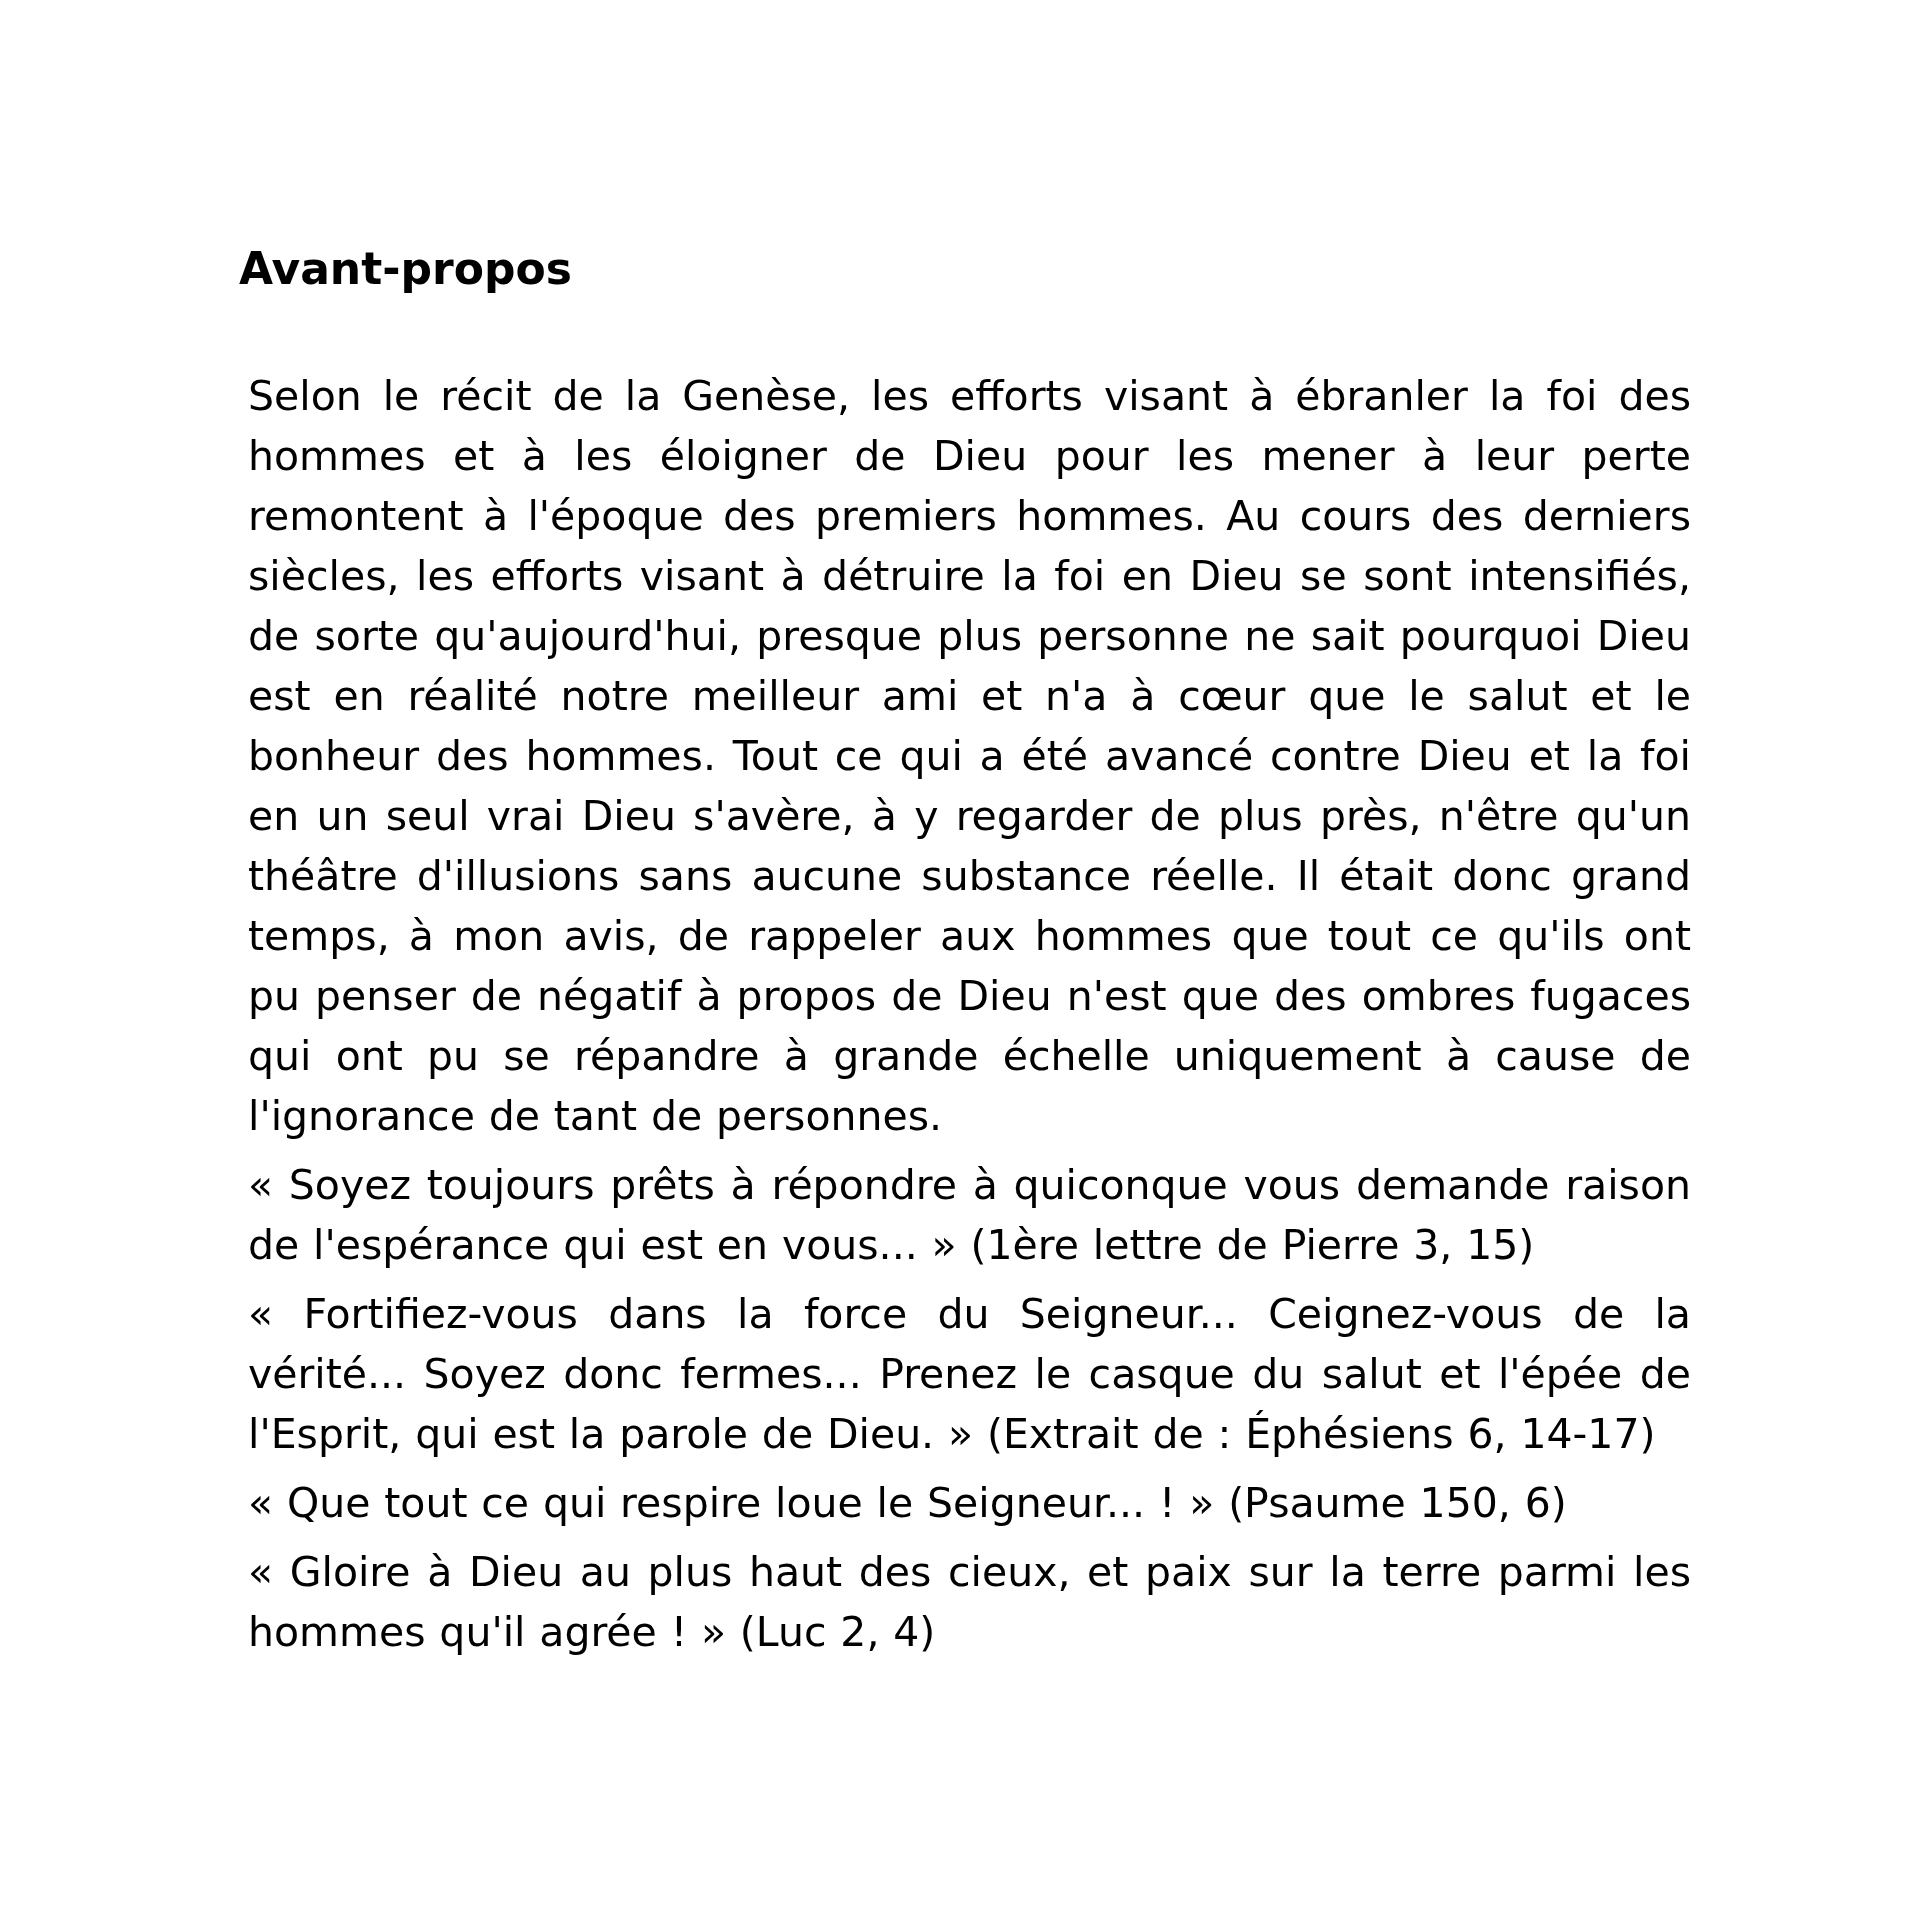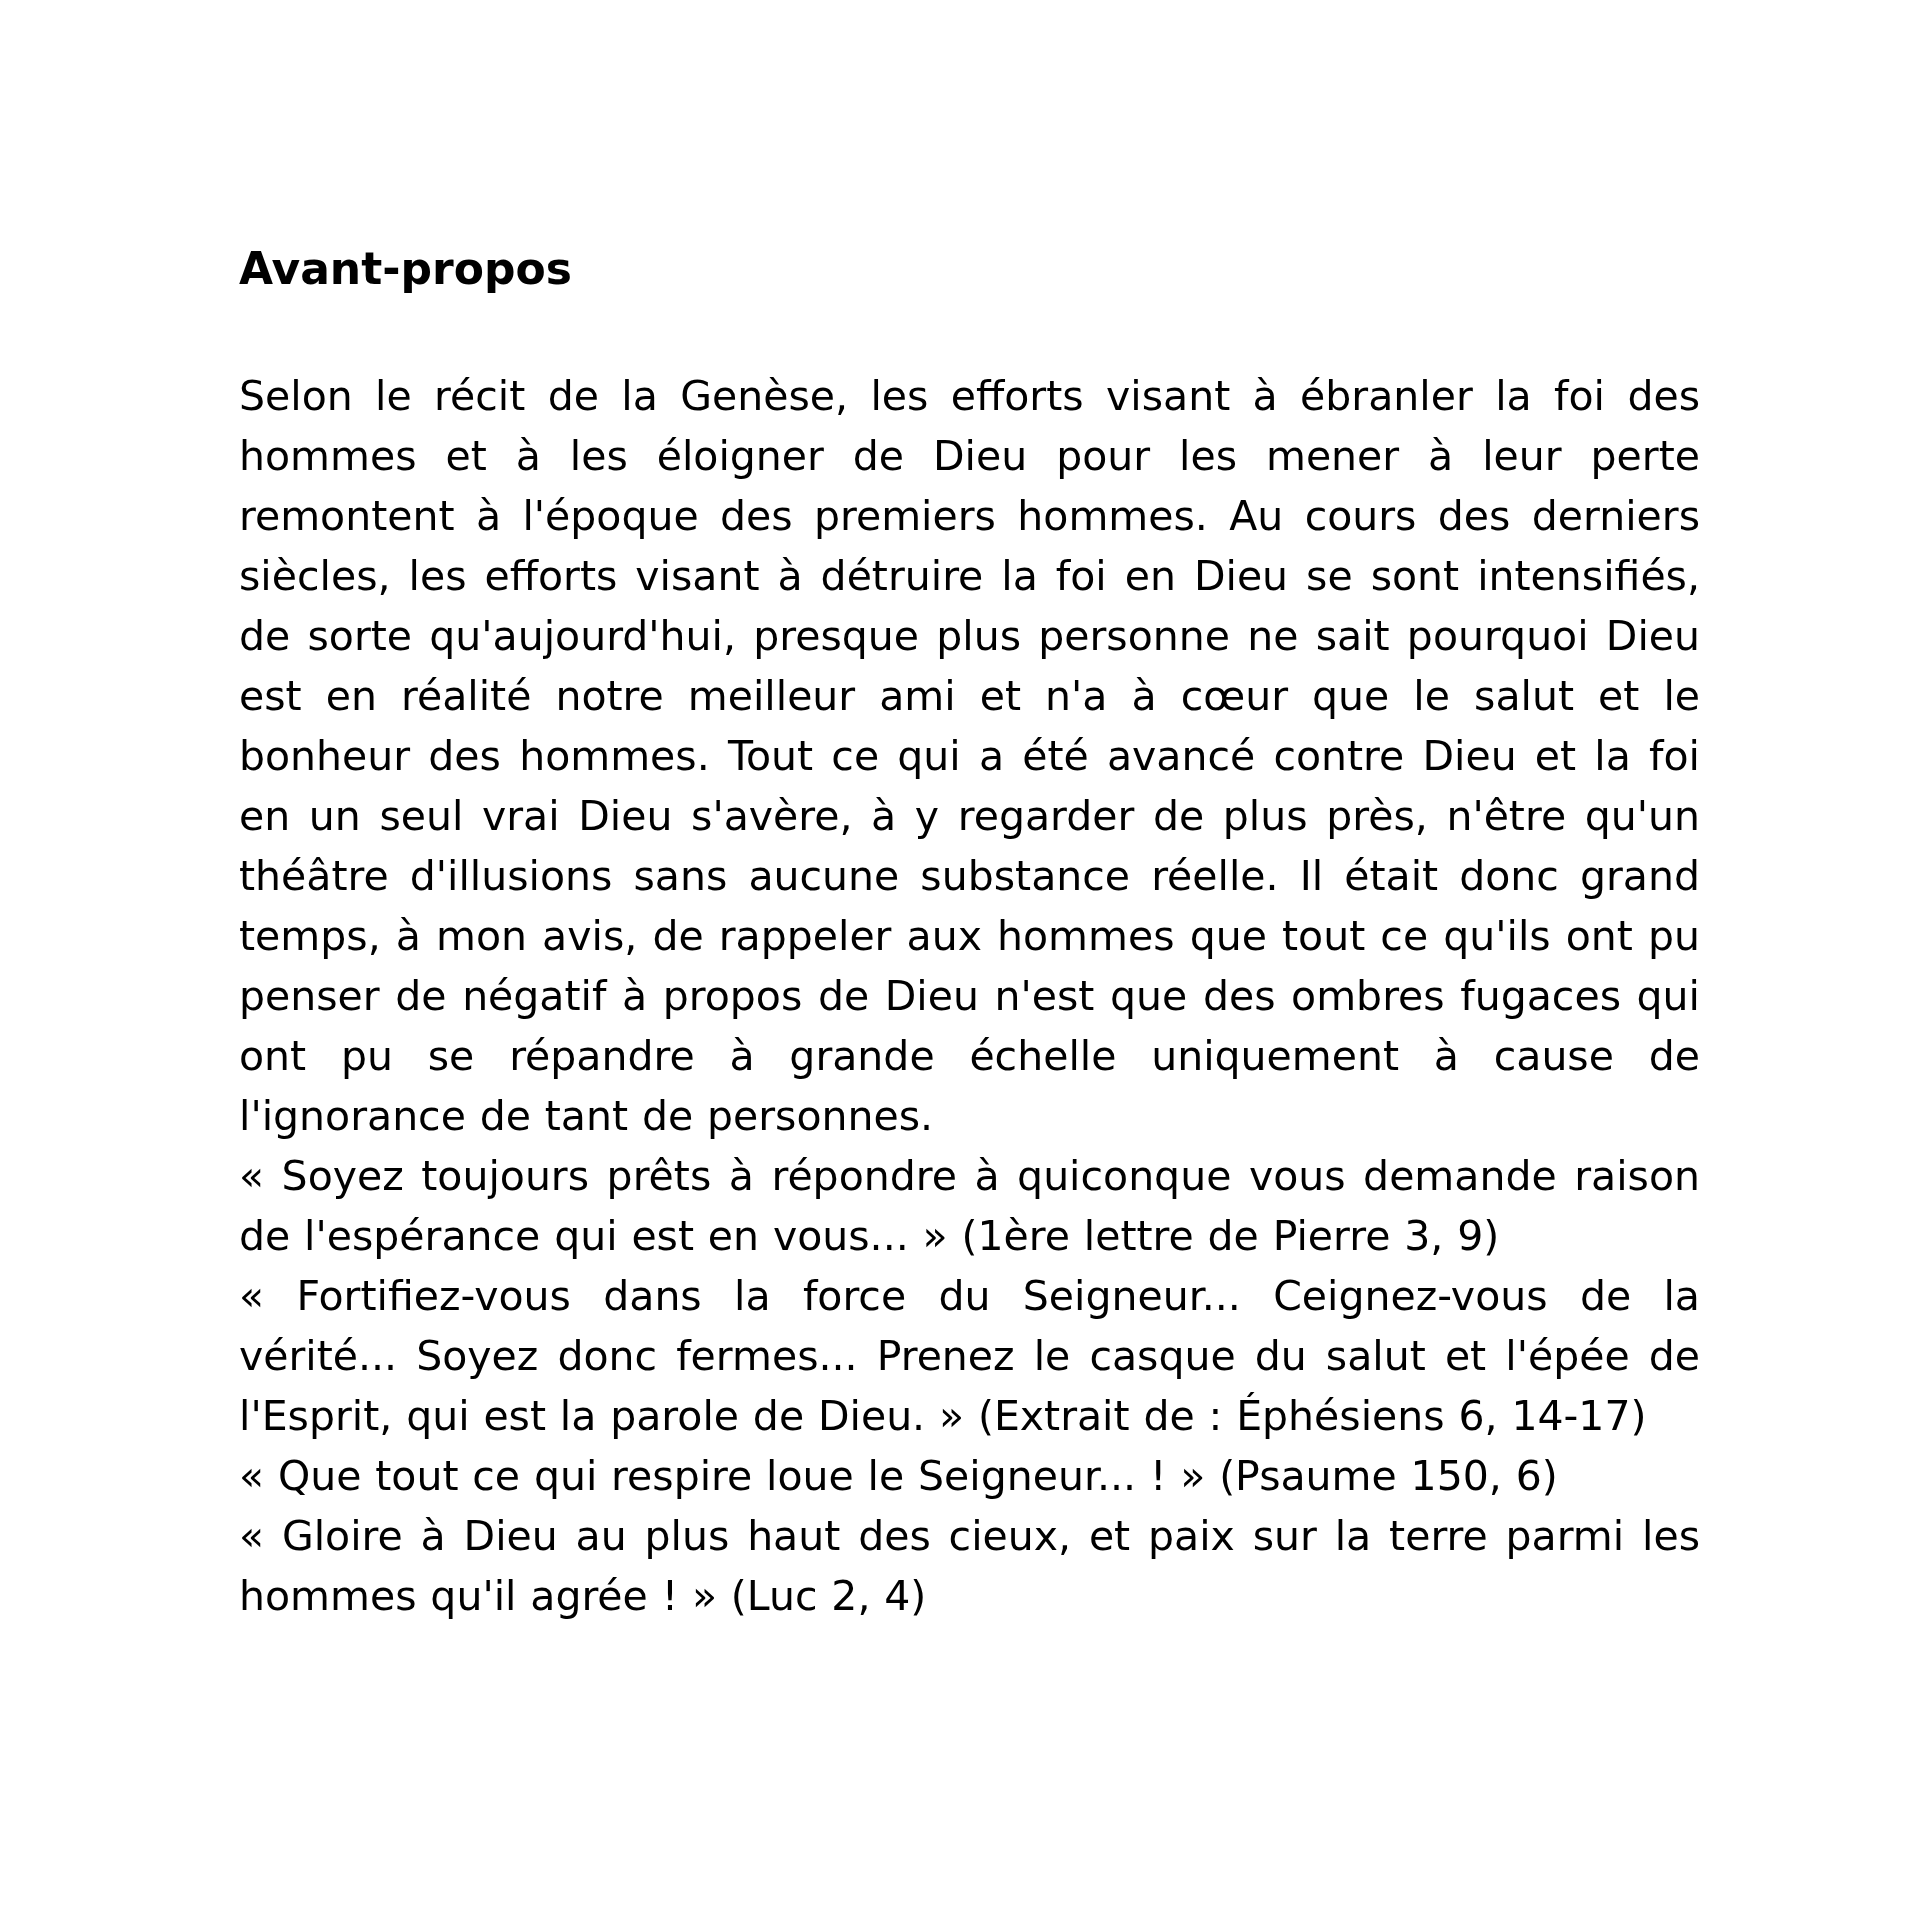--- a/index.html
+++ b/index.html
@@ -30,37 +30,37 @@
     width: 1461px;
   }
   .title {
     font-size: 44px;
     font-weight: 700;
     line-height: 65px;
     margin: 0 0 65px 0;
     text-align: left;
   }
   p.body-par {
-    margin: 0;
+    margin: 9px;
     font-size: 41px;
     line-height: 60px;
     text-align: justify;
     word-spacing: 0.8px;
   }
 </style>
 </head>
 <body>
 
 <div class="page">
   <div class="content">
     <h1 class="title">Avant-propos</h1>
 
     <p class="body-par">Selon le récit de la Genèse, les efforts visant à ébranler la foi des hommes et à les éloigner de Dieu pour les mener à leur perte remontent à l'époque des premiers hommes. Au cours des derniers siècles, les efforts visant à détruire la foi en Dieu se sont intensifiés, de sorte qu'aujourd'hui, presque plus personne ne sait pourquoi Dieu est en réalité notre meilleur ami et n'a à cœur que le salut et le bonheur des hommes. Tout ce qui a été avancé contre Dieu et la foi en un seul vrai Dieu s'avère, à y regarder de plus près, n'être qu'un théâtre d'illusions sans aucune substance réelle.  Il était donc grand temps, à mon avis, de rappeler aux hommes que tout ce qu'ils ont pu penser de négatif à propos de Dieu n'est que des ombres fugaces qui ont pu se répandre à grande échelle uniquement à cause de l'ignorance de tant de personnes.</p>
 
-    <p class="body-par">« Soyez toujours prêts à répondre à quiconque vous demande raison de l'espérance qui est en vous... » (1ère lettre de Pierre 3, 9)</p>
+    <p class="body-par">« Soyez toujours prêts à répondre à quiconque vous demande raison de l'espérance qui est en vous... » (1ère lettre de Pierre 3, 15)</p>
 
     <p class="body-par">« Fortifiez-vous dans la force du Seigneur... Ceignez-vous de la vérité... Soyez donc fermes... Prenez le casque du salut et l'épée de l'Esprit, qui est la parole de Dieu. » (Extrait de : Éphésiens 6, 14-17)</p>
 
 
     <p class="body-par">« Que tout ce qui respire loue le Seigneur... ! » (Psaume 150, 6)</p>
 
     <p class="body-par">« Gloire à Dieu au plus haut des cieux, et paix sur la terre parmi les hommes qu'il agrée ! » (Luc 2, 4)</p>
 
   </div>
 

